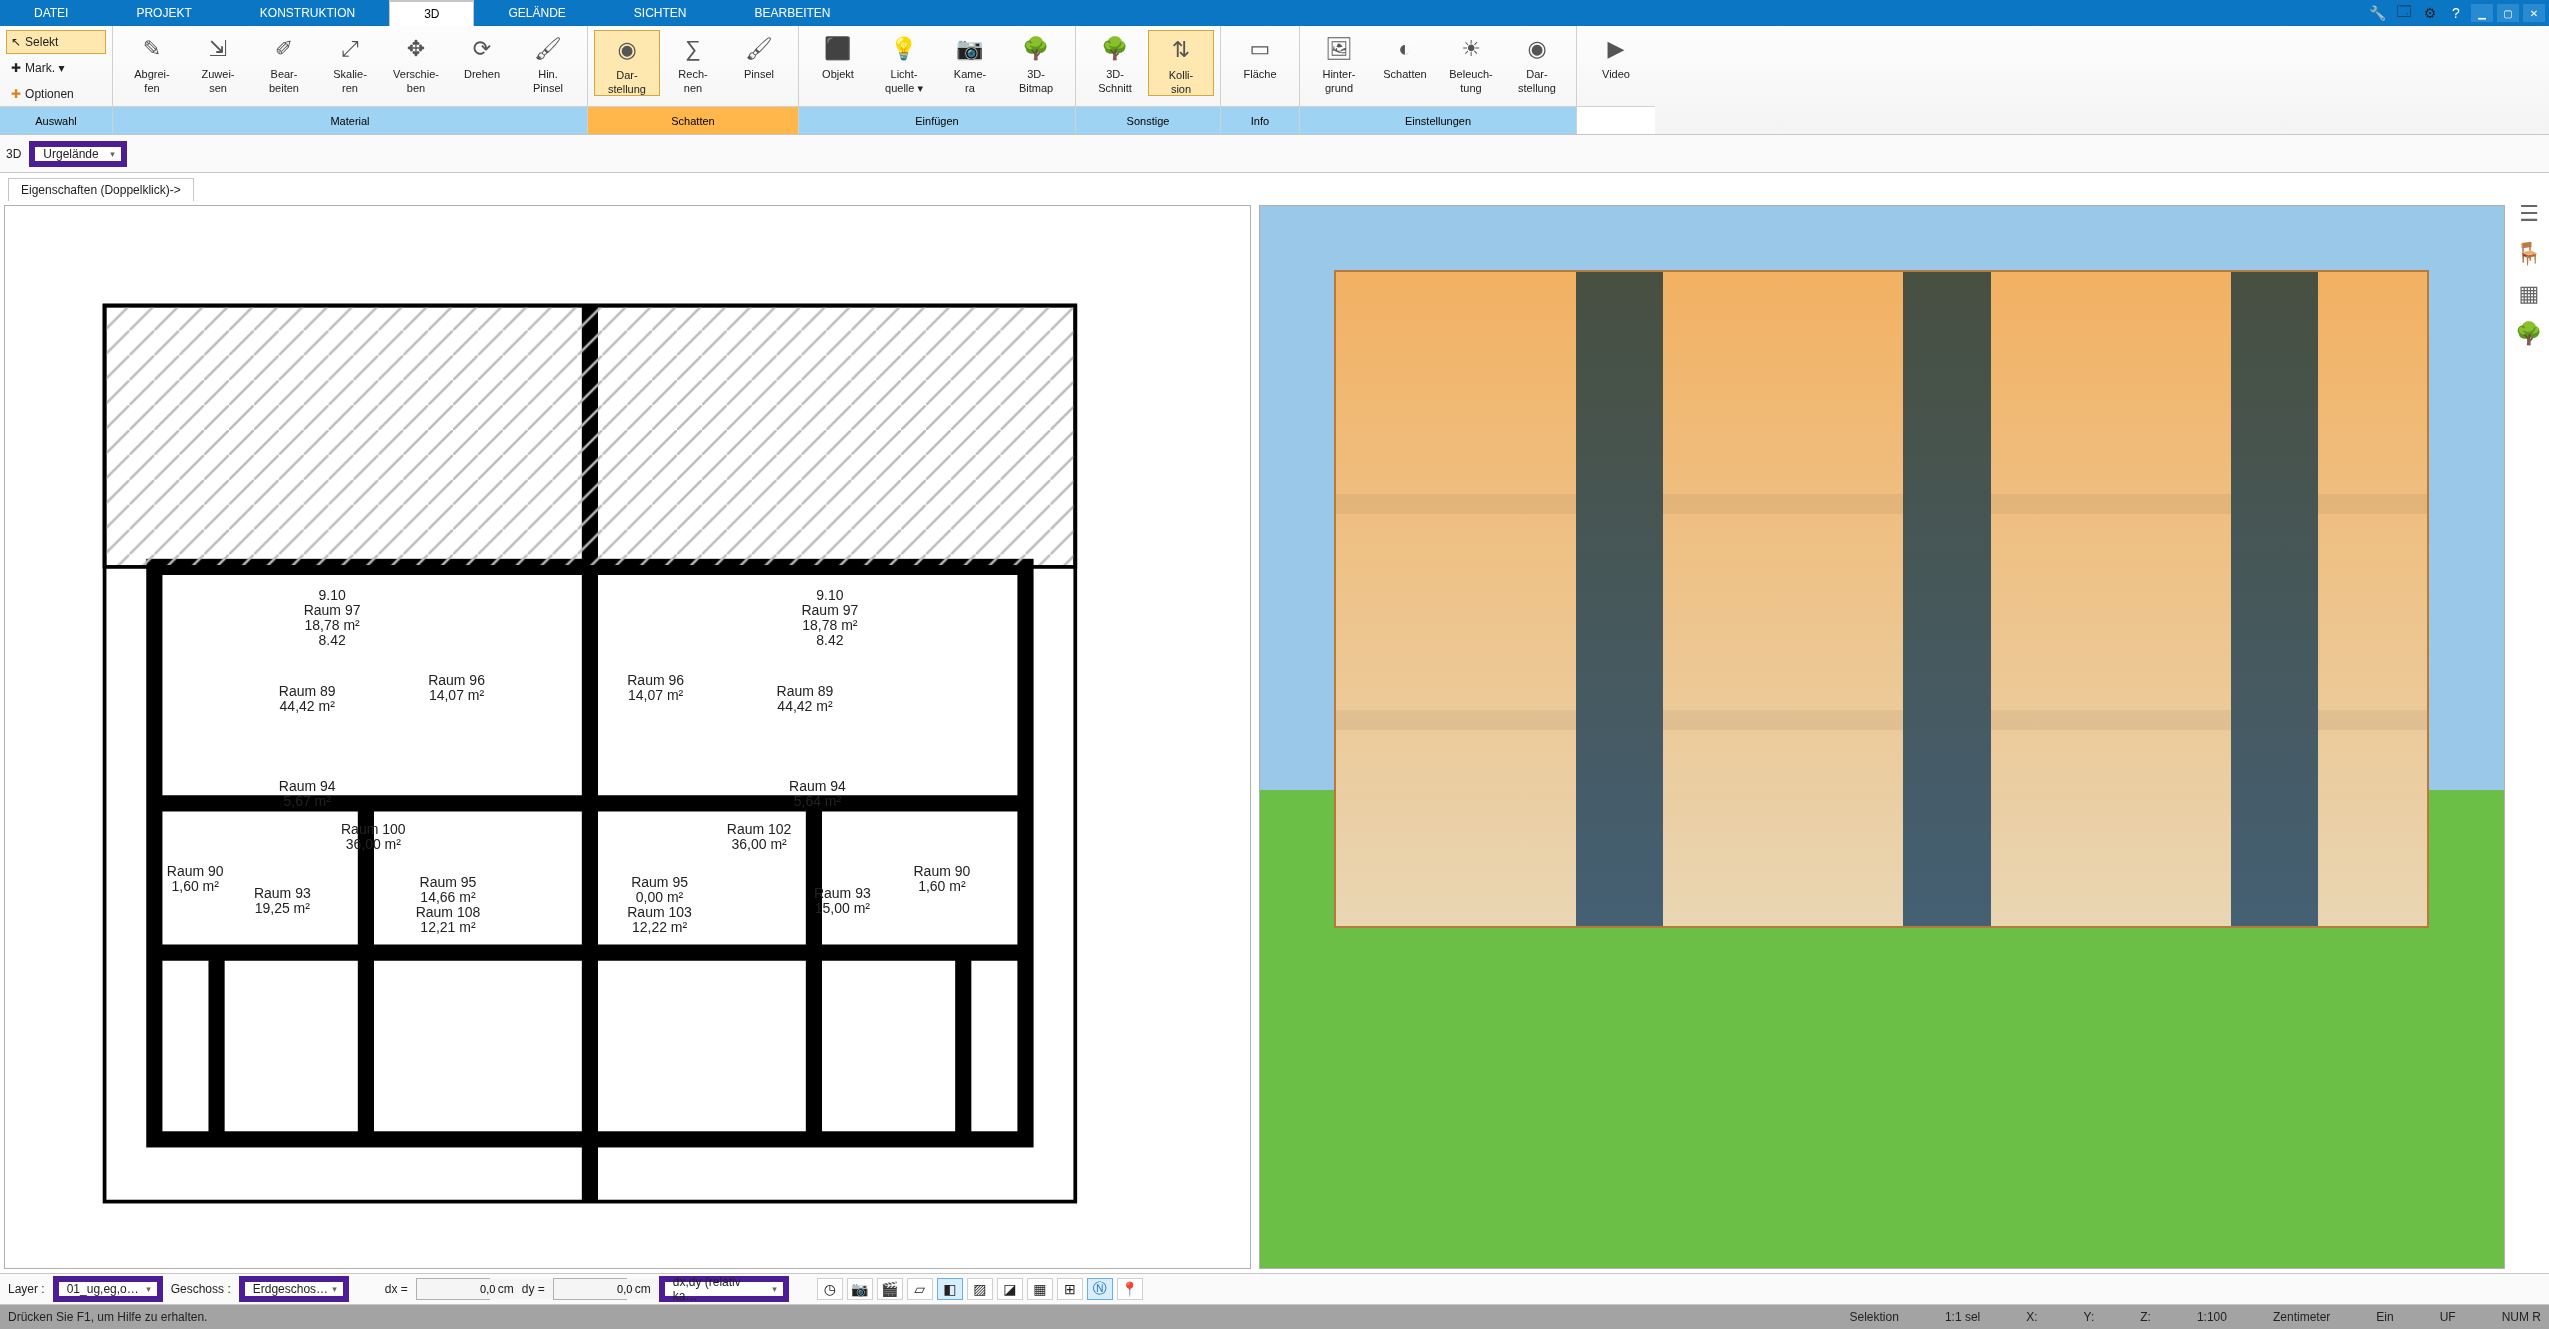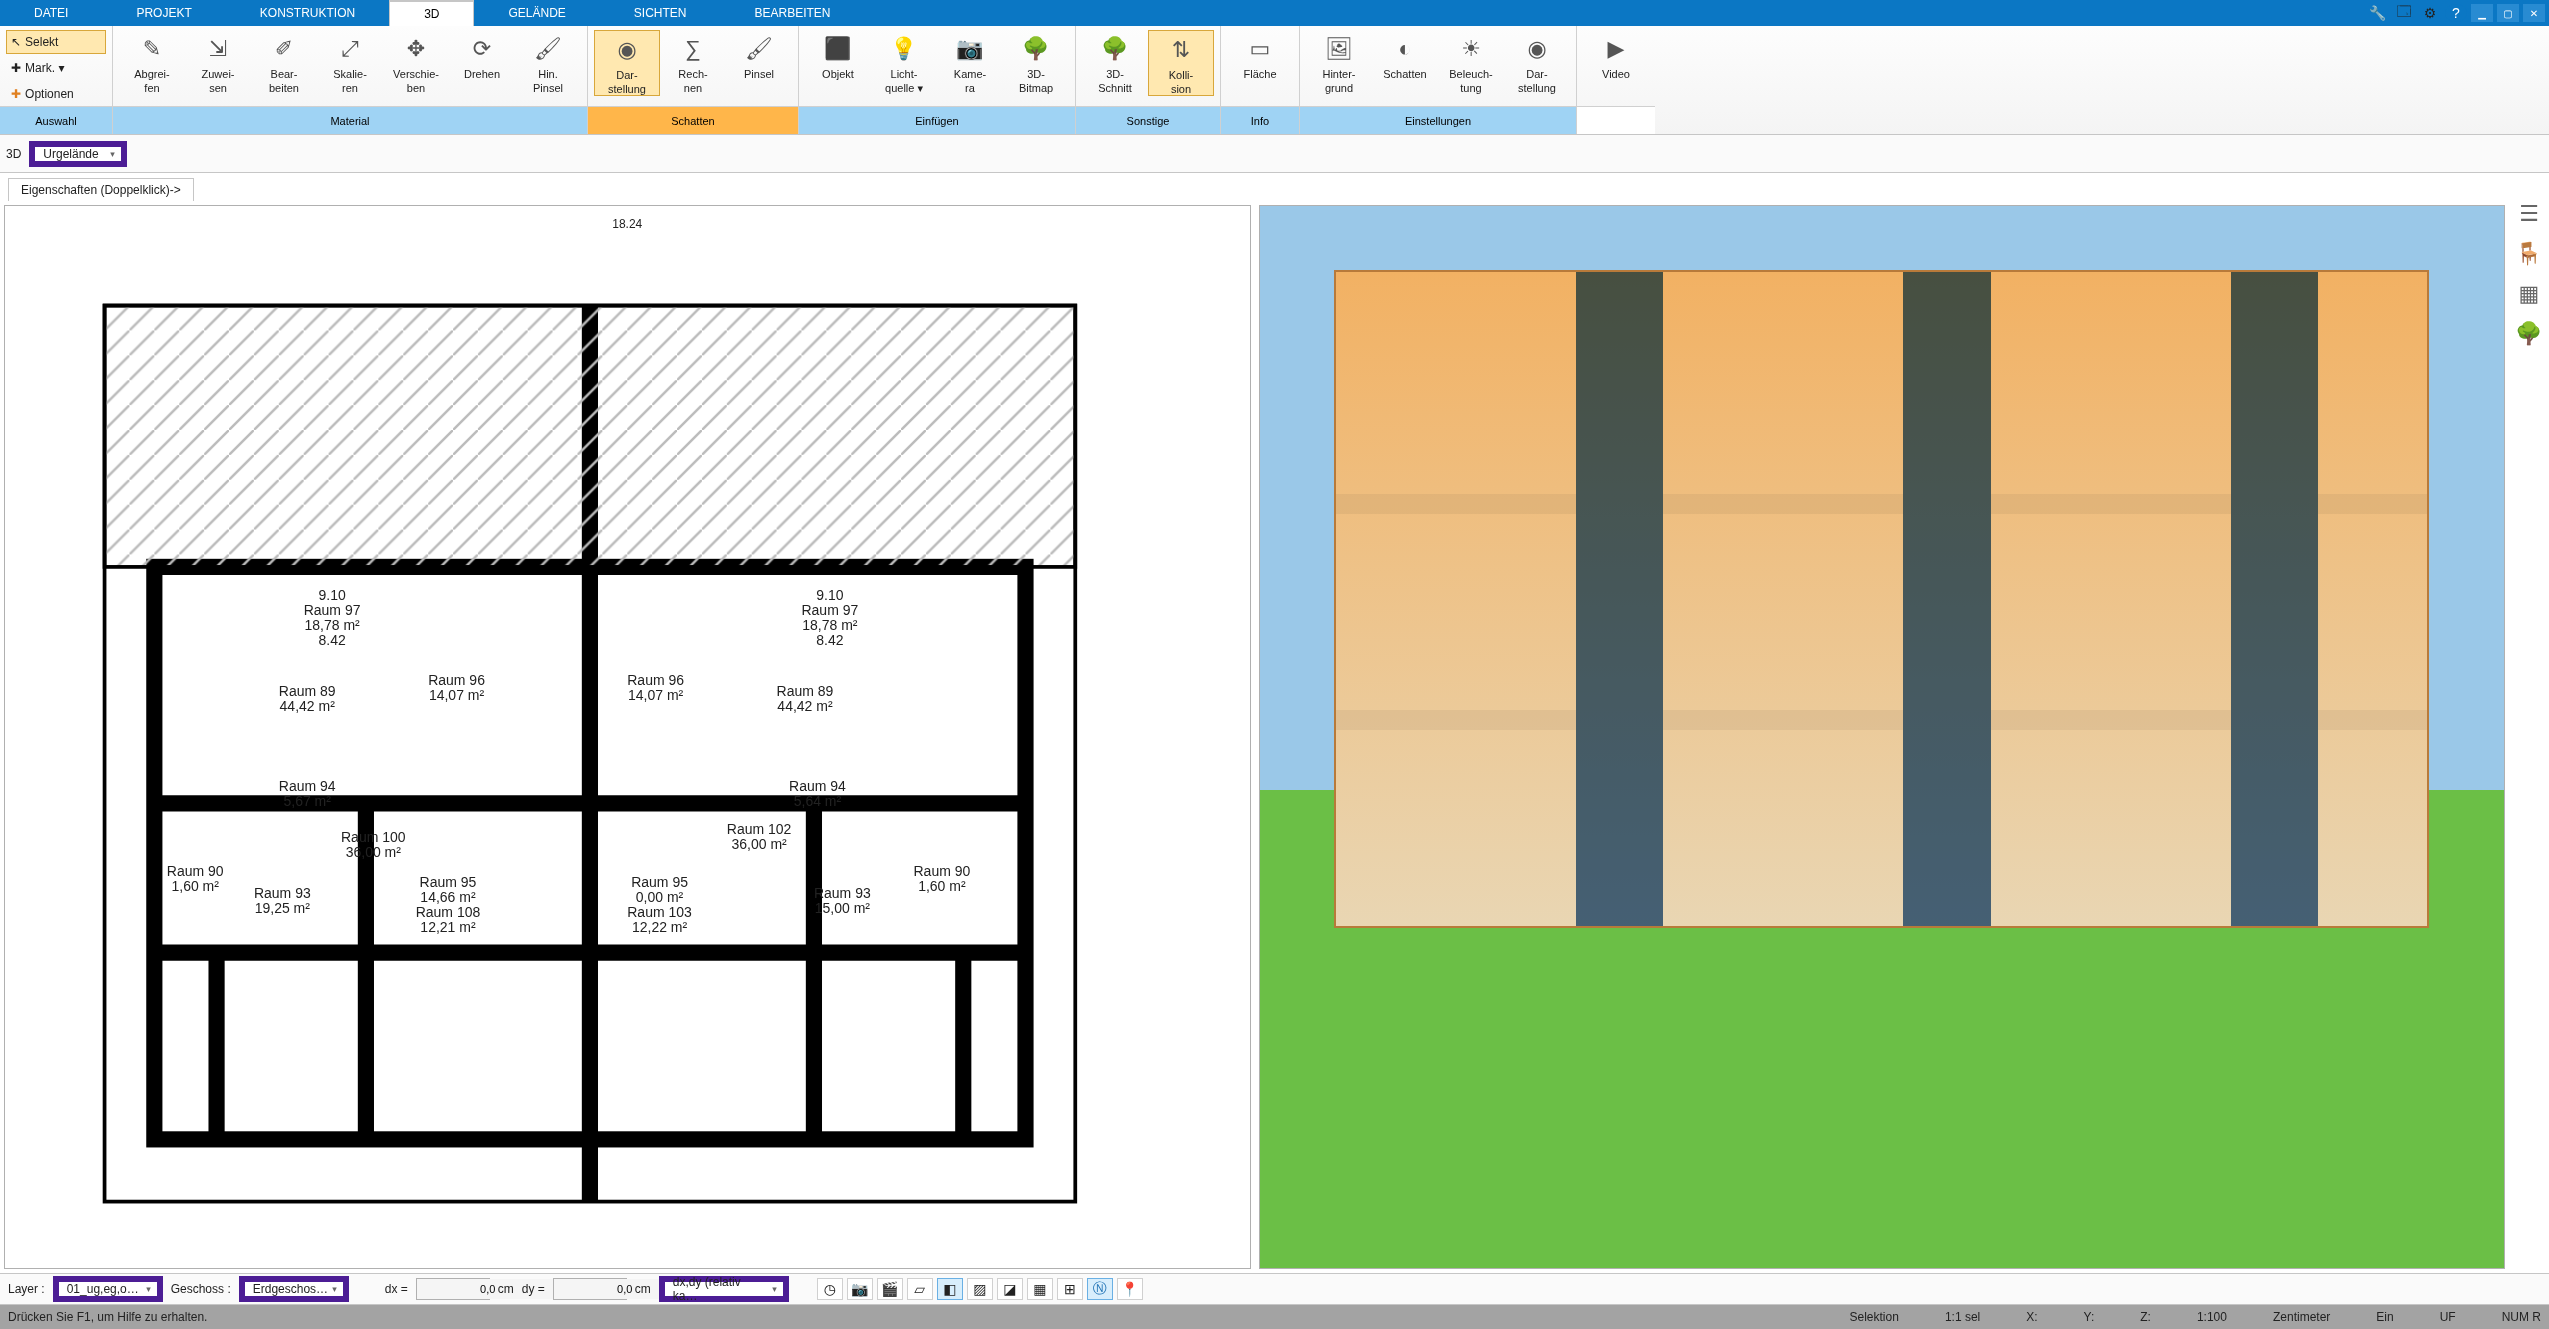--- a/index.html
+++ b/index.html
@@ -307,42 +307,41 @@
       </g>
 
       <rect x="8" y="8" width="78" height="21" fill="url(#h)" stroke="#000" stroke-width=".3"></rect>
       <defs>
         <pattern id="h" width="2" height="2" patternUnits="userSpaceOnUse">
           <path d="M0 2 L2 0" stroke="#bbb" stroke-width=".2"></path>
         </pattern>
       </defs>
     </svg>
 
-    <div class="dim" style="left:0;right:0;top:1%;">18.24</div>
 
     <div id="rooms">
         <div class="room" style="left: 24%; top: 36%;">
           <div>9.10</div>
           <div>Raum 97</div>
           <div>18,78 m²</div>
           <div>8.42</div>
         </div>
         <div class="room" style="left: 22%; top: 45%;">
           <div>Raum 89</div>
           <div>44,42 m²</div>
         </div>
         <div class="room" style="left: 34%; top: 44%;">
           <div>Raum 96</div>
           <div>14,07 m²</div>
         </div>
         <div class="room" style="left: 22%; top: 54%;">
           <div>Raum 94</div>
           <div>5,67 m²</div>
         </div>
-        <div class="room" style="left: 27%; top: 58%; margin-top: 8px;">
+        <div class="room" style="left: 27%; top: 58%;">
           <div>Raum 100</div>
           <div>36,00 m²</div>
         </div>
         <div class="room" style="left: 13%; top: 62%;">
           <div>Raum 90</div>
           <div>1,60 m²</div>
         </div>
         <div class="room" style="left: 20%; top: 64%;">
           <div>Raum 93</div>
           <div>19,25 m²</div>

